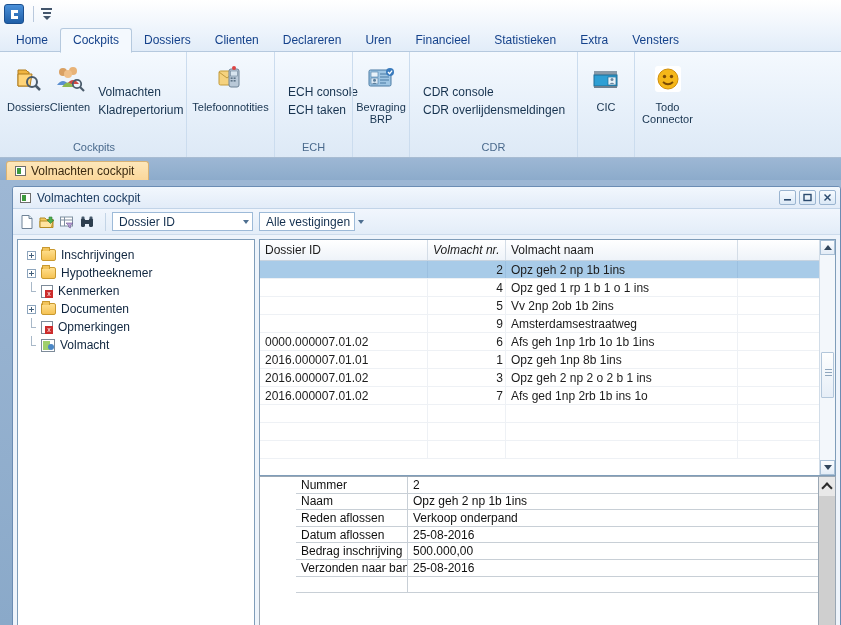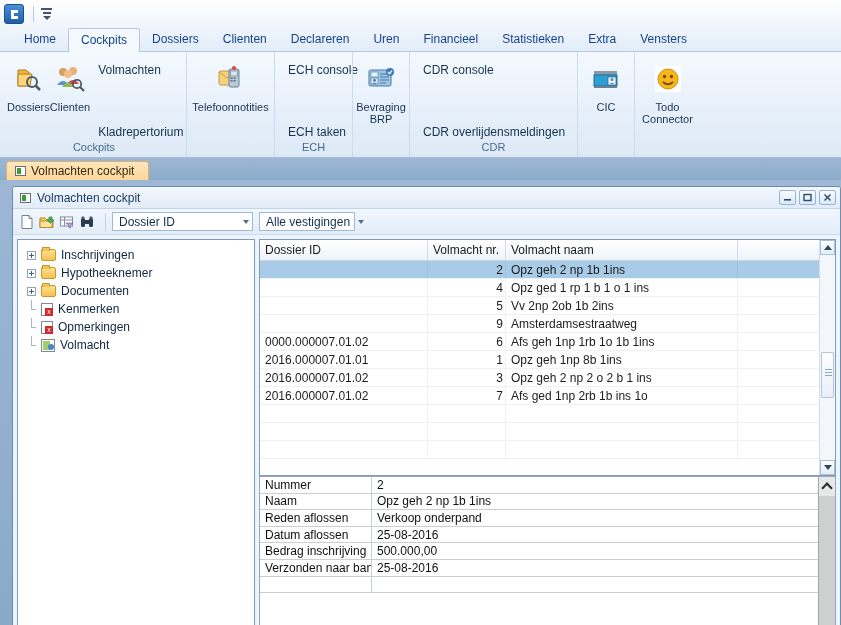--- a/index.html
+++ b/index.html
@@ -52,22 +52,22 @@
     width: 0; height: 0;
     border-left: 4px solid transparent;
     border-right: 4px solid transparent;
     border-top: 4px solid #42556b;
   }
 
   
   .ribbon-tabs {
     height: 24px;
     display: flex;
-    align-items: flex-start;
-    padding-left: 12px;
+    align-items: center;
+    padding-left: 4px;
     position: relative;
     background: linear-gradient(to bottom, #eff5fc 0%, #e1ecf8 100%);
   }
   .ribbon-tabs::after {
     content: "";
     position: absolute; left: 0; right: 0; bottom: 0;
     height: 1px; background: #b5c9de;
   }
   .rtab {
     padding: 4px 12px 5px 12px;
@@ -125,21 +125,21 @@
   }
   .big-btn .bi { height: 40px; display: flex; align-items: center; }
   .big-btn .blabel {
     font-size: 11px; color: #17334f; text-align: center;
     line-height: 12px; margin-top: 2px;
   }
   .big-btn.wide { width: 62px; }
 
   .stack-btns {
     display: flex; flex-direction: column;
-    justify-content: space-between;
+    justify-content: center;
     padding: 8px 8px 0 8px;
     gap: 4px;
   }
   .small-link {
     font-size: 12px; color: #17334f; line-height: 14px;
     white-space: nowrap; cursor: default;
   }
 
   
   .mdi-tabbar {
@@ -357,21 +357,21 @@
     font-size: 12px; color: #1c1c1c;
   }
   .gh {
     display: flex; align-items: center;
     padding: 0 5px;
     border-right: 1px solid #d4dde7;
     white-space: nowrap;
     overflow: hidden;
   }
   .gh.c-dossier { width: 168px; }
-  .gh.c-nr { width: 78px; }
+  .gh.c-nr { width: 78px; font-style: italic; }
   .gh.c-naam { width: 232px; }
   .gh.c-rest { flex: 1; border-right: none; }
 
   .grow {
     display: flex;
     height: 18px;
     font-size: 12px;
     border-bottom: 1px solid #eef1f5;
   }
   .grow.sel { background: #a8cbe8; }
@@ -441,21 +441,21 @@
   }
 
   
   .det-wrap {
     flex: 1;
     display: flex;
     border: 1px solid #9aa7b4;
     background: #ffffff;
     overflow: hidden;
   }
-  .det-main { flex: 1; overflow: hidden; }
+  .det-main { flex: 1; overflow: hidden; margin-left: 36px; }
   .det-row {
     display: flex;
     height: 16.6px;
     font-size: 12px;
     border-bottom: 1px solid #c8cfd6;
   }
   .det-lbl {
     width: 112px;
     display: flex; align-items: center;
     padding-left: 5px;
@@ -748,28 +748,28 @@
             <span class="twist"></span>
             <span class="ico-folder"></span>
             <span>Inschrijvingen</span>
           </div>
           <div class="tnode">
             <span class="twist"></span>
             <span class="ico-folder"></span>
             <span>Hypotheeknemer</span>
           </div>
           <div class="tnode">
+            <span class="leafline"></span>
+            <span class="ico-xdoc"></span>
+            <span>Kenmerken</span>
+          </div>
+          <div class="tnode">
             <span class="twist"></span>
             <span class="ico-folder"></span>
             <span>Documenten</span>
-          </div>
-          <div class="tnode">
-            <span class="leafline"></span>
-            <span class="ico-xdoc"></span>
-            <span>Kenmerken</span>
           </div>
           <div class="tnode">
             <span class="leafline"></span>
             <span class="ico-xdoc"></span>
             <span>Opmerkingen</span>
           </div>
           <div class="tnode last">
             <span class="leafline"></span>
             <span class="ico-volm"></span>
             <span>Volmacht</span>

